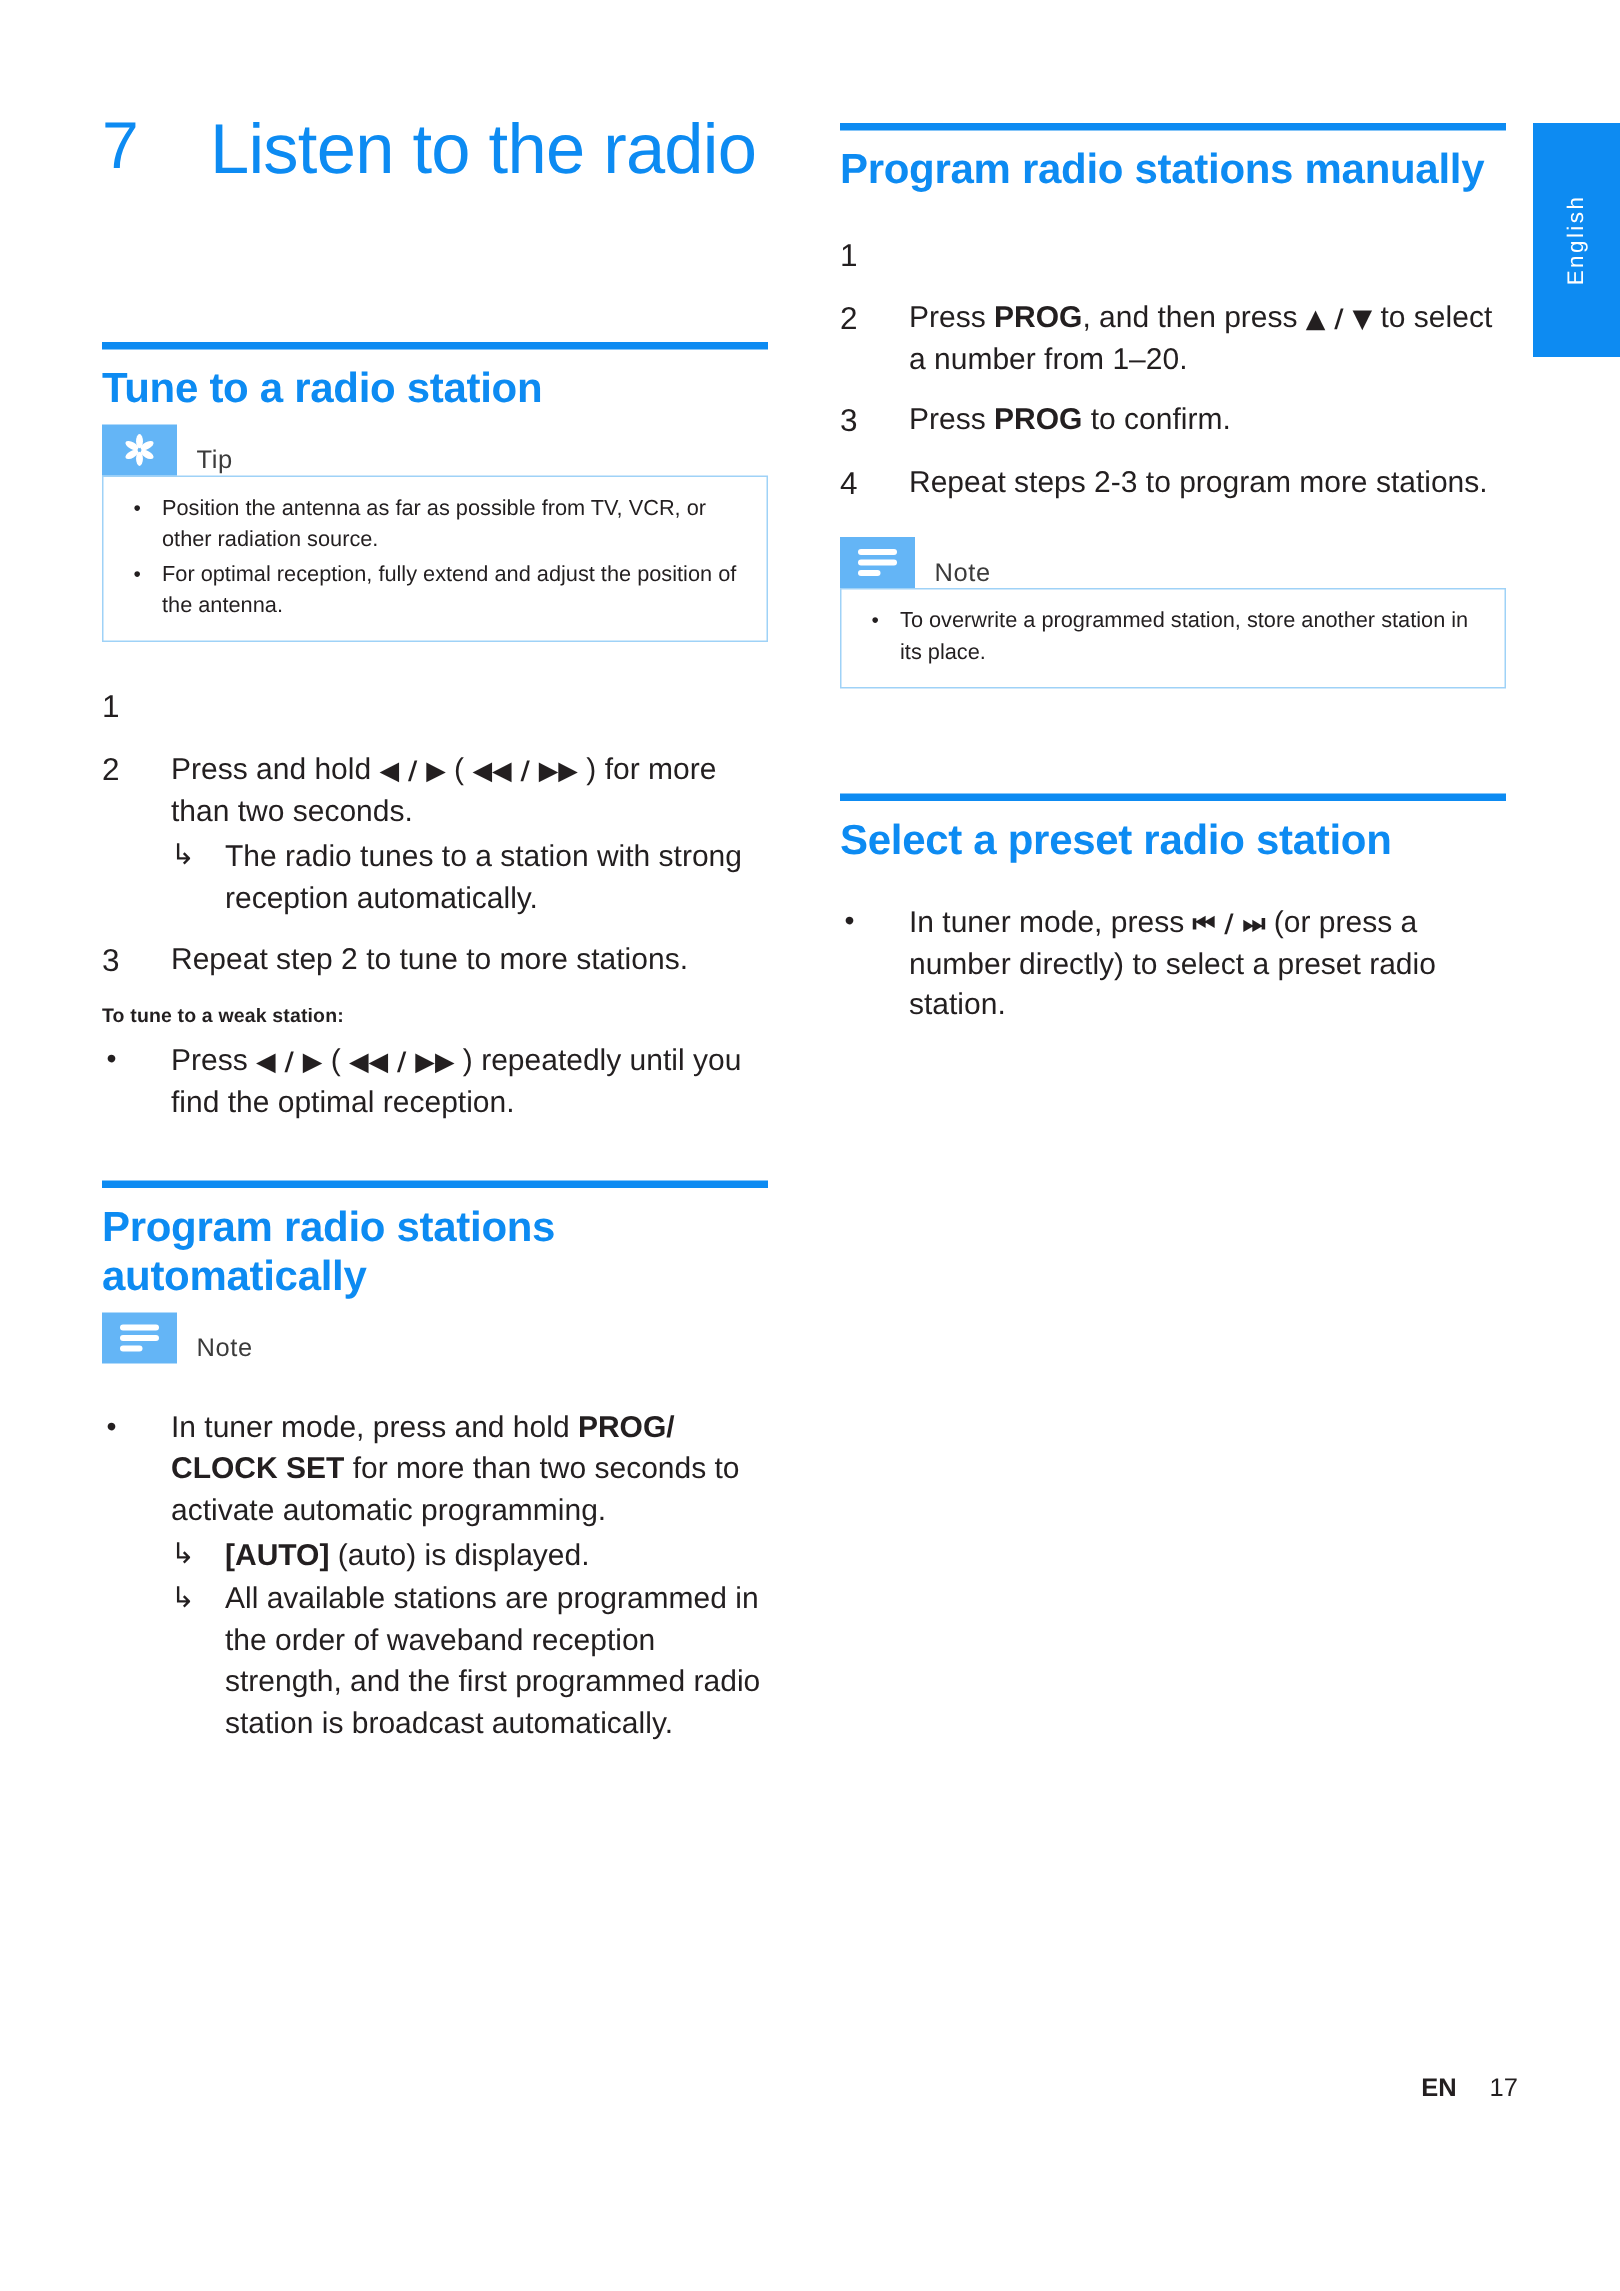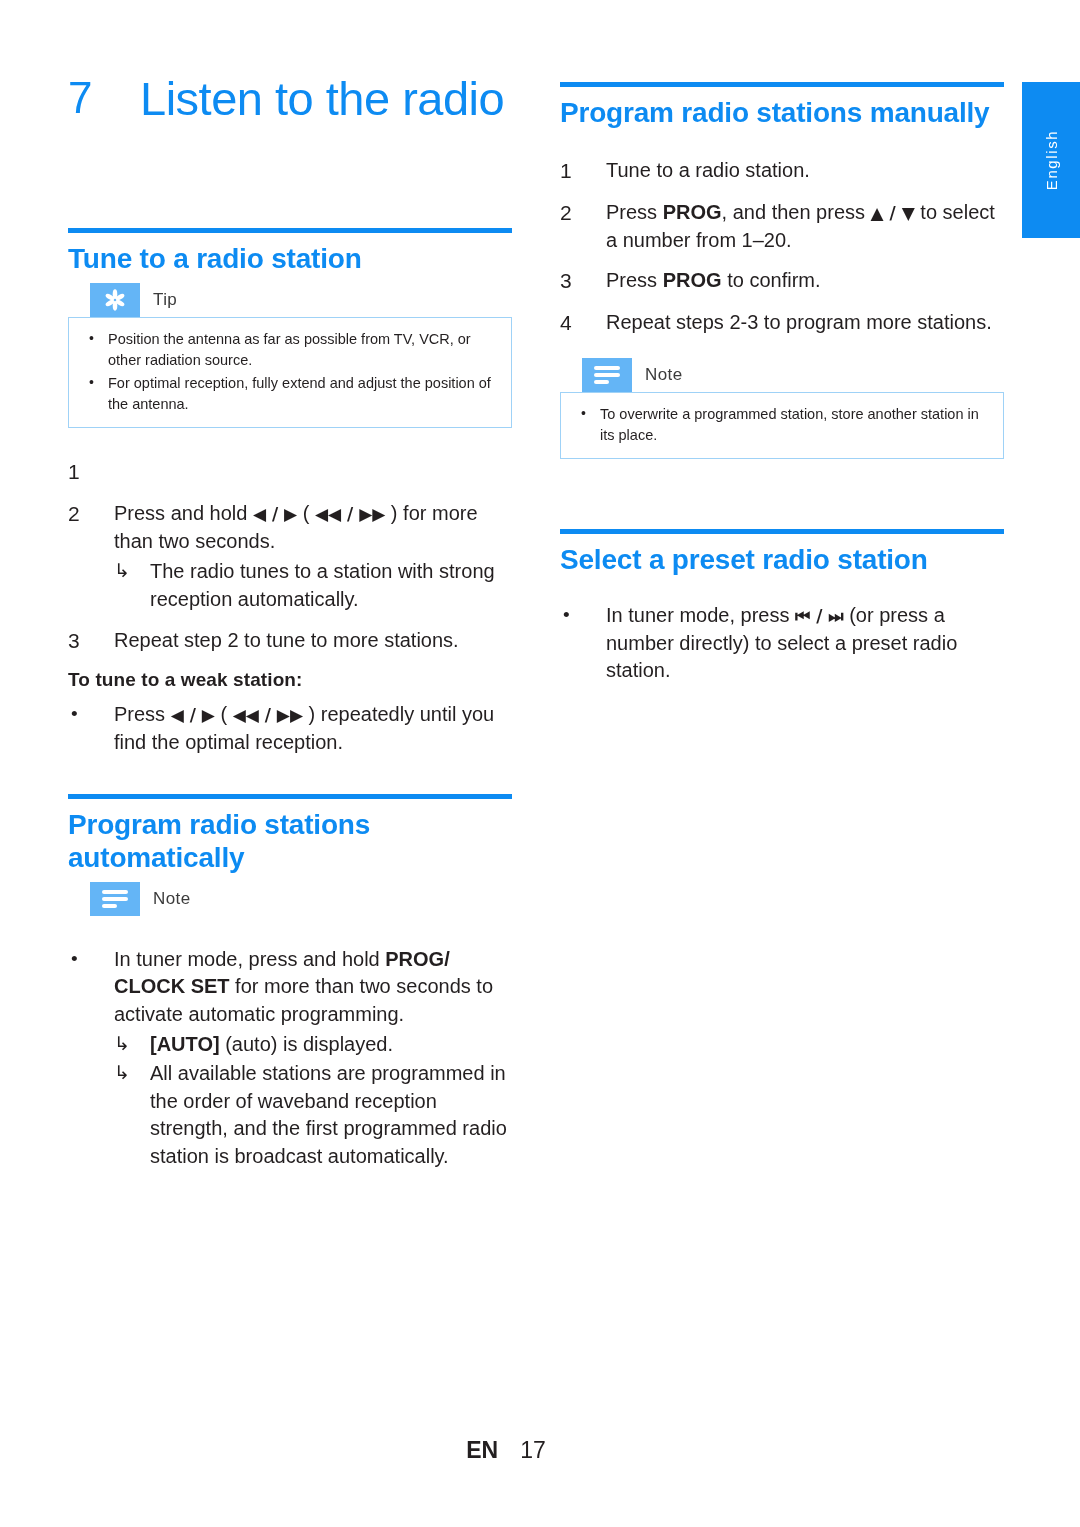--- a/index.html
+++ b/index.html
@@ -87,23 +87,22 @@
     font-weight: bold;
     line-height: 1.18;
     letter-spacing: -0.2px;
     margin: 9px 0 0 0;
   }
 
   
   .callout { width: 100%; margin-top: 6px; }
   .callout-head {
     display: flex;
-    align-items: center;
+    align-items: flex-end;
     height: 34px;
-    margin-left: 22px;
   }
   .callout-icon {
     width: 50px;
     height: 34px;
     background: #64b5f6;
     position: relative;
     flex: 0 0 50px;
   }
   .callout-title {
     font-size: 17px;
@@ -235,39 +234,39 @@
     font-size: 19px;
     line-height: 1.38;
   }
   .res-body {
     flex: 1 1 auto;
     font-size: 20px;
     line-height: 1.38;
   }
 
   .subhead {
-    font-size: 19px;
+    font-size: 13px;
     font-weight: bold;
     color: #231f20;
     margin: 1px 0 10px 0;
     letter-spacing: 0.1px;
   }
 
   b, strong { font-weight: bold; }
 
   .sym { font-family: "DejaVu Sans", sans-serif; font-size: 17px; }
 
   
   .footer {
     position: absolute;
     left: 0;
-    top: 1437px;
+    top: 1382px;
     width: 1012px;
-    text-align: center;
-    font-size: 23px;
+    text-align: right;
+    font-size: 17px;
     color: #231f20;
   }
   .footer .en { font-weight: bold; }
   .footer .pg { margin-left: 22px; }
 </style>
 </head>
 <body>
 
 <div class="page">
 
@@ -382,21 +381,20 @@
 
   <div class="col col-right" style="top:82px;">
 
     <div>
       <div class="rule"></div>
       <div class="sec-h">Program radio stations manually</div>
 
       <ol class="steps" style="margin-top:28px;">
         <li>
           <div class="step-num">1</div>
-          <div class="step-body"><span>Tune to a radio station.</span></div>
         </li>
         <li>
           <div class="step-num">2</div>
           <div class="step-body"><span>Press </span><b>PROG</b><span>, and then press </span><b class="sym">▲ / ▼</b><span> to select a number from 1–20.</span></div>
         </li>
         <li>
           <div class="step-num">3</div>
           <div class="step-body"><span>Press </span><b>PROG</b><span> to confirm.</span></div>
         </li>
         <li>

